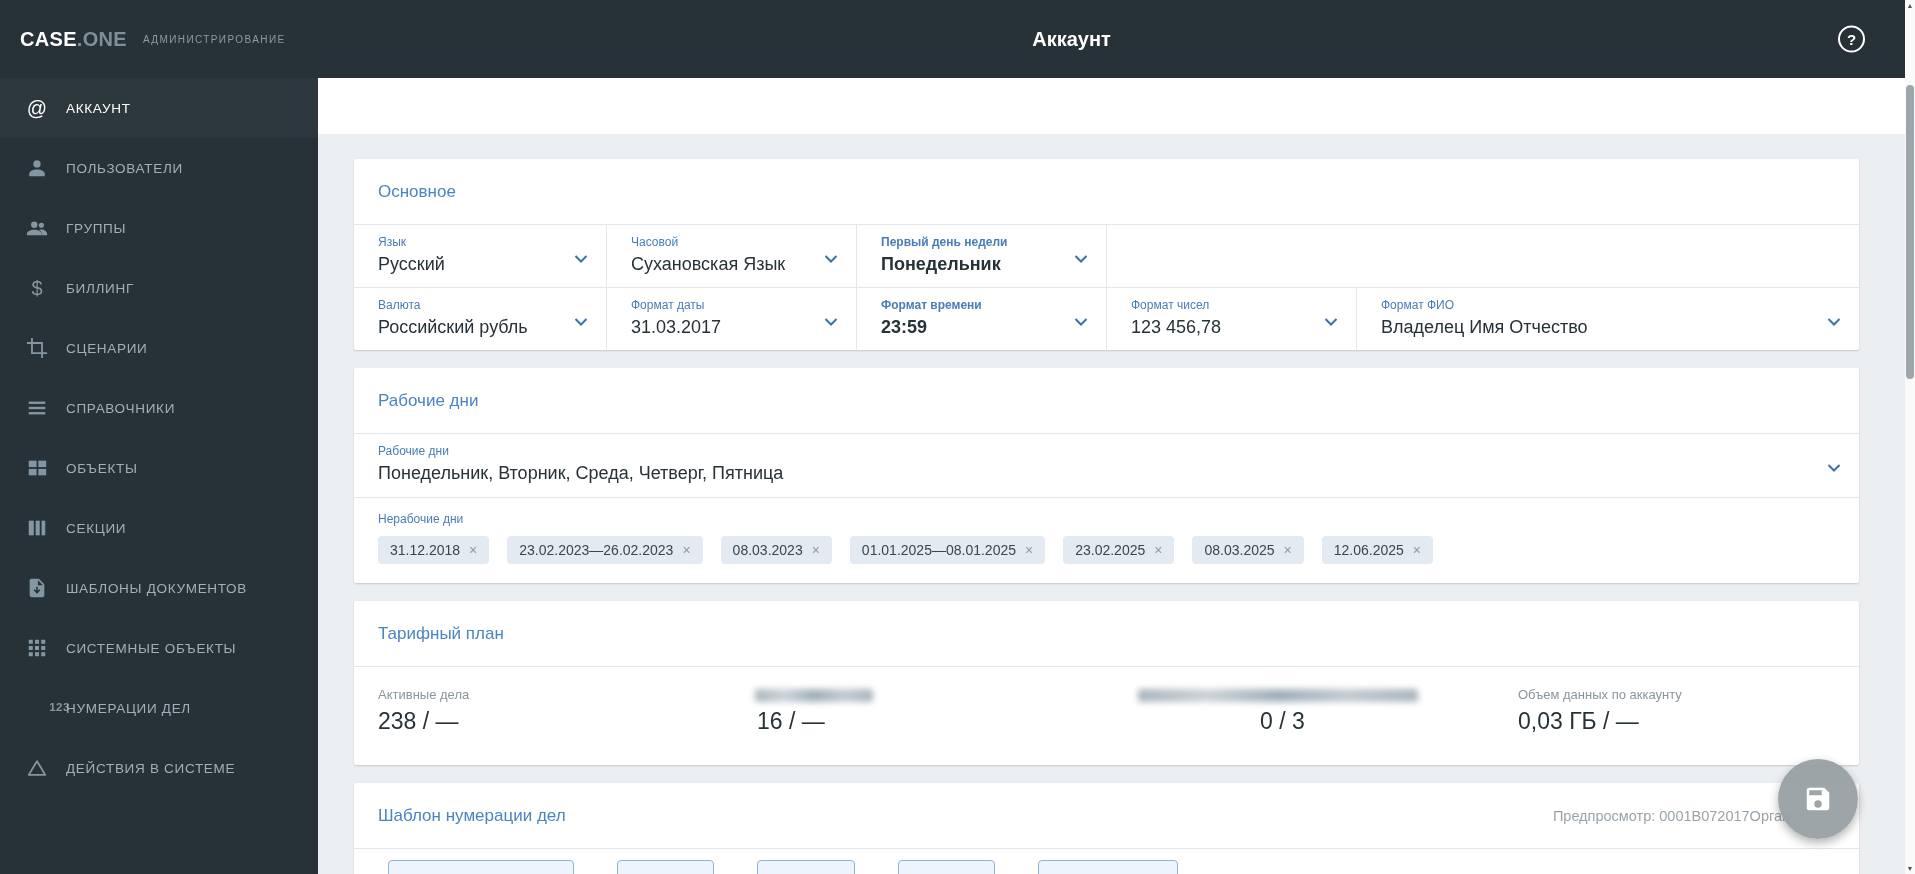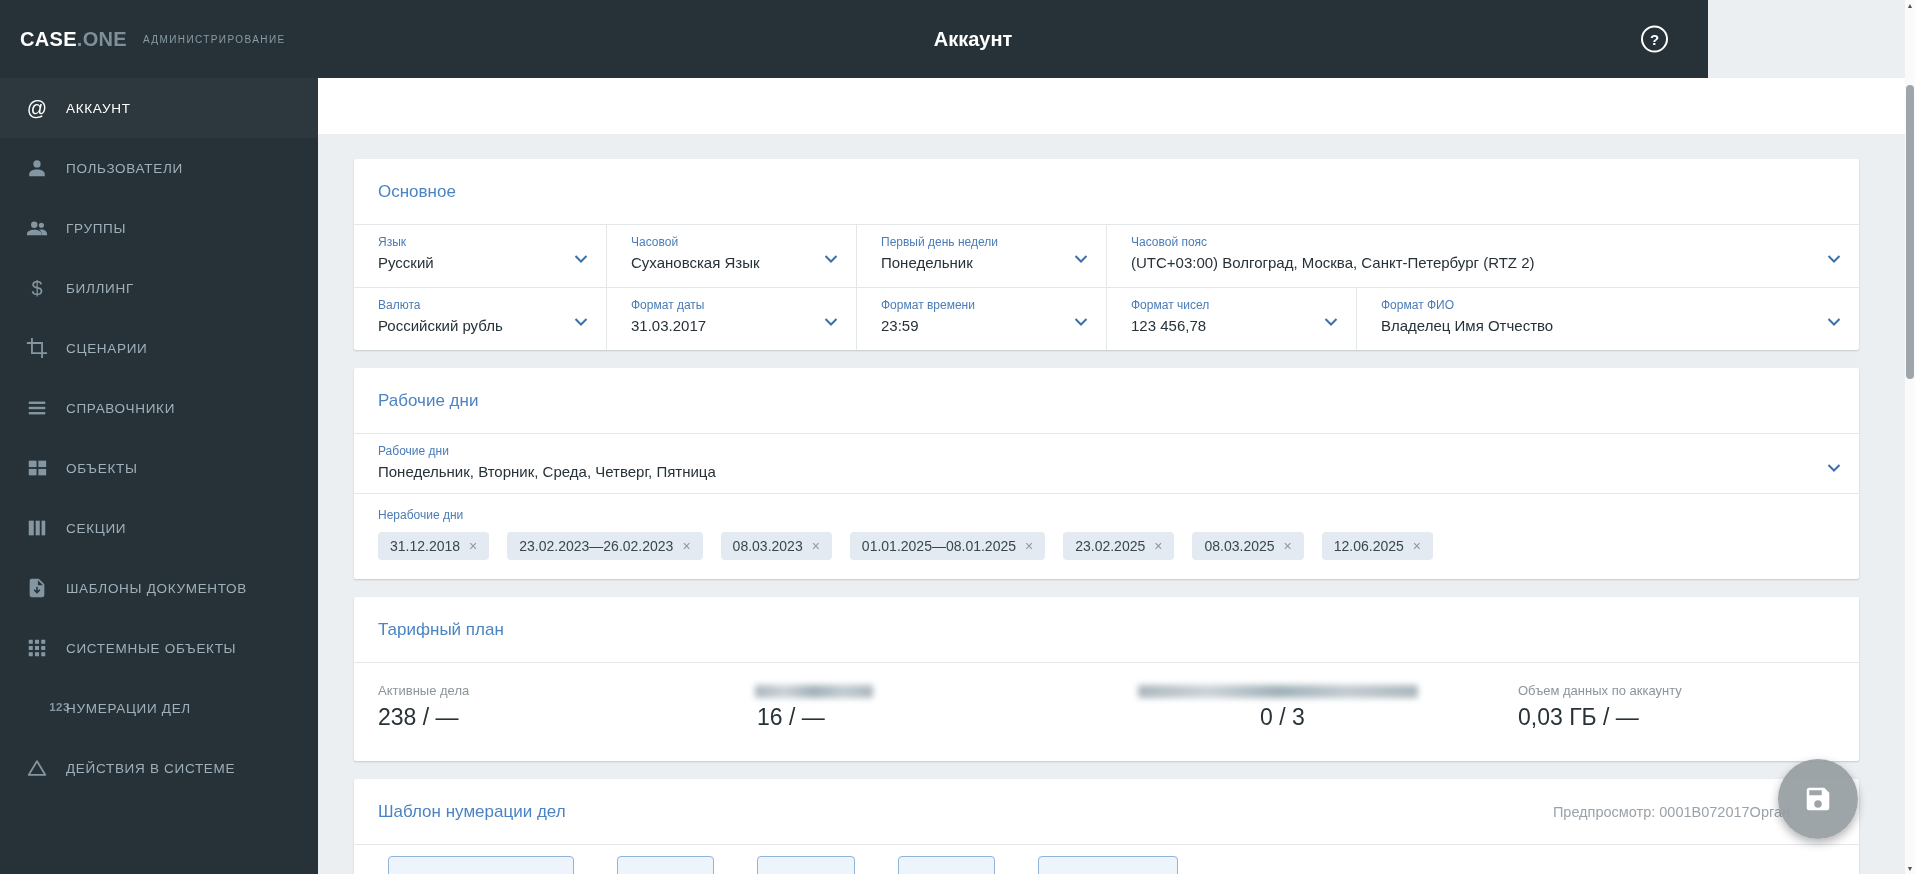--- a/index.html
+++ b/index.html
@@ -1,20 +1,20 @@
 <!DOCTYPE html>
 <html><head>
 <meta charset="utf-8">
 <style>
   * { margin:0; padding:0; box-sizing:border-box; }
   html,body { width:1915px; height:874px; overflow:hidden; }
   body { background:#eceff1; font-family:"Liberation Sans", sans-serif; position:relative; }
 
   
-  .topbar { position:absolute; top:0; left:0; width:1708px; height:78px; background:#263238; z-index:20; display:flex; align-items:center; }
+  .topbar { position:absolute; top:0; left:0; width:1905px; height:78px; background:#263238; z-index:20; display:flex; align-items:center; }
   .logo-area { width:318px; flex:0 0 auto; display:flex; align-items:center; padding-left:20px; }
   .logo { font-size:20px; font-weight:700; color:#ffffff; letter-spacing:.3px; white-space:nowrap; }
   .logo-one { color:#7d8f99; }
   .admin-label { margin-left:16px; font-size:10px; color:#8a9ba5; letter-spacing:1.4px; white-space:nowrap; }
   .page-title { position:absolute; left:318px; right:80px; text-align:center; color:#ffffff; font-size:20px; font-weight:600; }
   .help-btn { position:absolute; right:40px; top:50%; transform:translateY(-50%); width:27px; height:27px; border:2.5px solid #ffffff; border-radius:50%; color:#ffffff; display:flex; align-items:center; justify-content:center; font-size:15px; font-weight:700; cursor:pointer; }
 
   
   .sidebar { position:absolute; top:78px; left:0; width:318px; bottom:0; background:#263238; z-index:10; }
   .side-item { height:60px; display:flex; align-items:center; padding-left:24px; color:#9fb0ba; cursor:pointer; }
@@ -31,23 +31,23 @@
   .white-band { height:56px; background:#ffffff; }
   .cards { padding:25px 46px 0 36px; }
   .card { background:#ffffff; border-radius:2px; box-shadow:0 1px 2px rgba(38,50,56,0.20); margin-bottom:18px; }
   .card-header { display:flex; align-items:center; justify-content:space-between; height:66px; padding:0 24px; border-bottom:1px solid #e4e7ea; }
   .card-title { font-size:17px; color:#4a84c4; }
 
   .fields-row { display:flex; border-bottom:1px solid #e4e7ea; }
   .fields-row.last { border-bottom:none; }
   .cell { position:relative; min-height:62px; padding:10px 44px 12px 24px; border-right:1px solid #e4e7ea; cursor:pointer; }
   .cell.last { border-right:none; flex:1; }
-  .c1 { flex:0 0 253px; } .c2 { flex:0 0 250px; } .c3 { flex:0 0 250px; } .c4 { flex:0 0 250px; }
+  .c1 { flex:0 0 253px; } .c2 { flex:0 0 250px; } .c3 { flex:0 0 250px;font-weight:bold; } .c4 { flex:0 0 250px; }
   .cell-label { font-size:12px; color:#4a7cb8; white-space:nowrap; }
-  .cell-value { font-size:15px; color:#263238; margin-top:5px; white-space:nowrap; overflow:hidden; }
+  .cell-value { font-size:18px; color:#263238; margin-top:5px; white-space:nowrap; overflow:hidden; }
   .chevron { position:absolute; right:18px; top:30px; width:14px; height:8px; }
   .chevron polyline { stroke:#3b70aa; stroke-width:2; fill:none; }
 
   .wide-cell { position:relative; min-height:60px; padding:10px 50px 13px 24px; border-bottom:1px solid #e4e7ea; cursor:pointer; }
   .holidays { padding:14px 24px 19px; }
   .chips { display:flex; gap:18px; margin-top:10px; flex-wrap:wrap; }
   .chip { display:inline-flex; align-items:center; background:#e3eaf1; border-radius:4px; padding:6px 12px; font-size:14px; color:#37474f; cursor:pointer; white-space:nowrap; }
   .chip-x { margin-left:9px; color:#8a99a5; font-size:14px; cursor:pointer; }
 
   .stats { display:flex; padding:20px 24px 30px; }
@@ -247,27 +247,20 @@
               <polyline points="1.5,1 7,6.5 12.5,1"></polyline>
             </svg>
         </div>
         <div class="cell c3">
           <div class="cell-label">Первый день недели</div>
           <div class="cell-value">Понедельник</div>
           <svg class="chevron" viewBox="0 0 14 8">
               <polyline points="1.5,1 7,6.5 12.5,1"></polyline>
             </svg>
         </div>
-        <div class="cell last">
-          <div class="cell-label">Часовой пояс</div>
-          <div class="cell-value">(UTC+03:00) Волгоград, Москва, Санкт-Петербург (RTZ 2)</div>
-          <svg class="chevron" viewBox="0 0 14 8">
-              <polyline points="1.5,1 7,6.5 12.5,1"></polyline>
-            </svg>
-        </div>
       </div>
       <div class="fields-row last">
         <div class="cell c1">
           <div class="cell-label">Валюта</div>
           <div class="cell-value">Российский рубль</div>
           <svg class="chevron" viewBox="0 0 14 8">
               <polyline points="1.5,1 7,6.5 12.5,1"></polyline>
             </svg>
         </div>
         <div class="cell c2">

